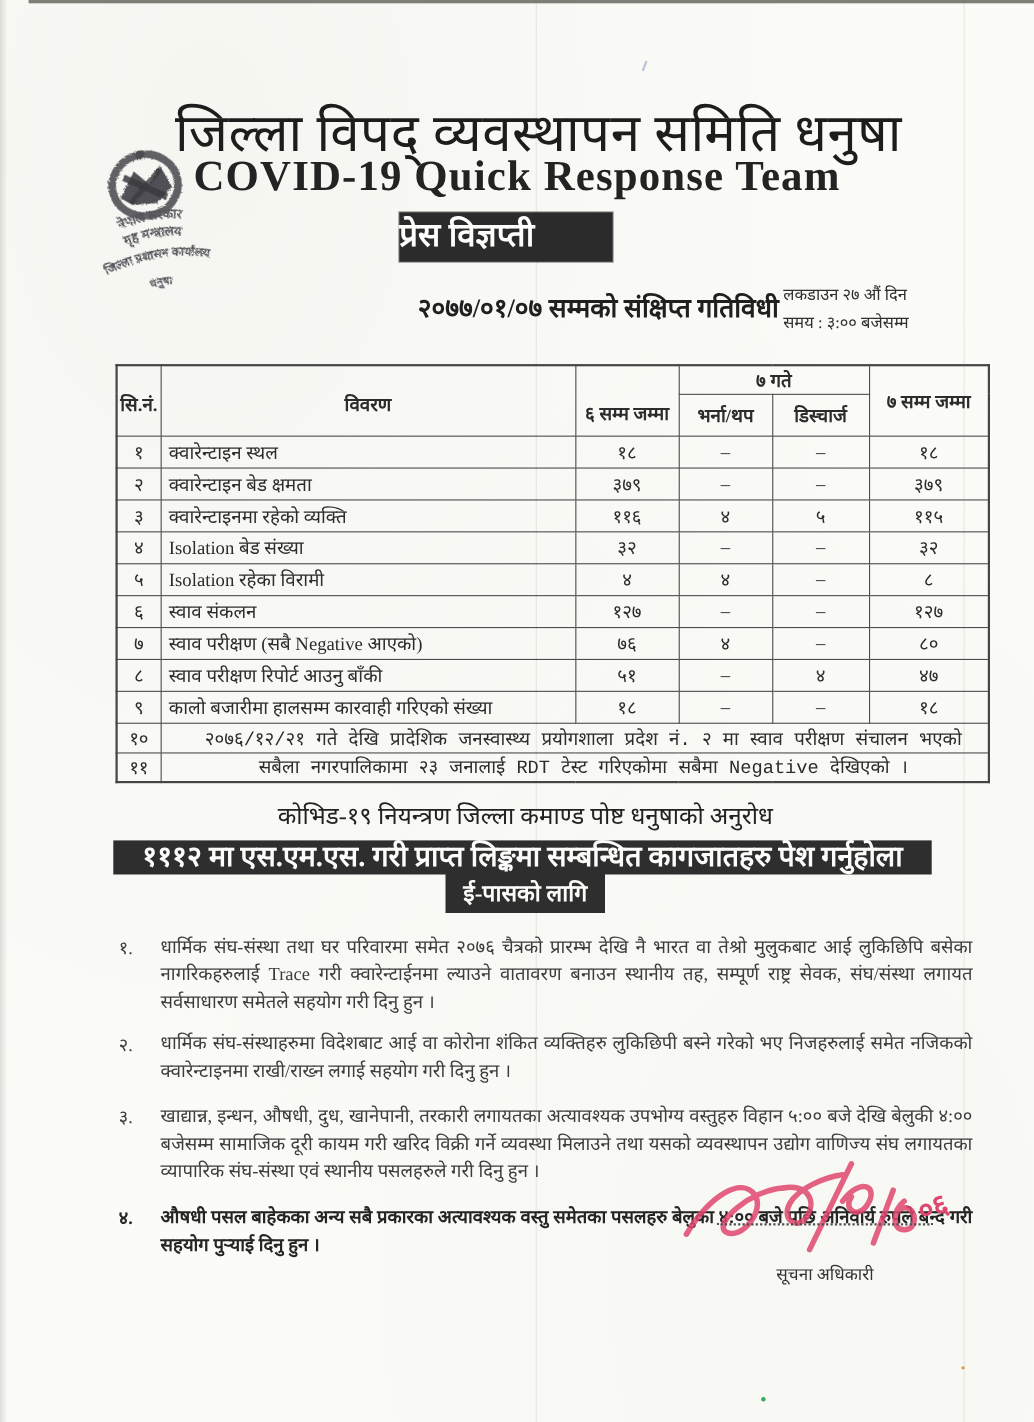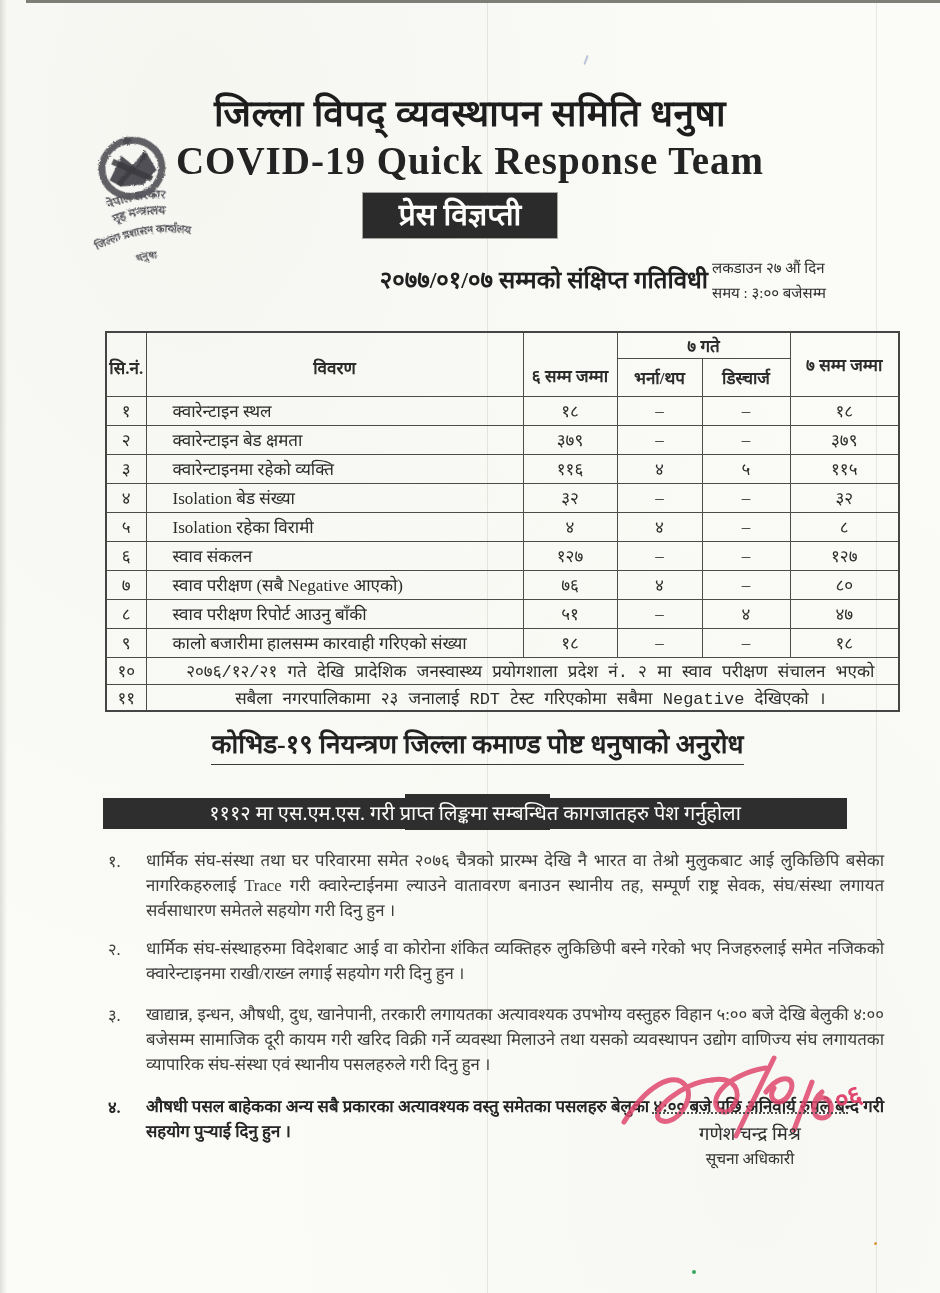--- a/index.html
+++ b/index.html
@@ -22,32 +22,32 @@
   .scan-left-shade{ position:absolute; top:0; left:0; width:7px; height:100%;
     background:linear-gradient(to right, rgba(120,120,112,.22), rgba(120,120,112,0)); }
   .crease{ position:absolute; top:0; bottom:0; width:1px; background:rgba(110,110,98,.14); }
   .crease.c1{ left:487px; }
   .crease.c2{ left:876px; }
   .speck{ position:absolute; border-radius:50%; }
 
   
   .org-title{
     position:absolute; top:86px; left:120px; width:700px;
-    text-align:center; font-size:37px; font-weight:700; color:#1d1d1d;
+    text-align:right; font-size:48px; font-weight:400; color:#1d1d1d;
     letter-spacing:.5px;
   }
   .team-title{
     position:absolute; top:138px; left:120px; width:700px;
     text-align:center; font-size:39px; font-weight:700; color:#232323;
     letter-spacing:1px;
   }
   .press-badge{
     position:absolute; top:193px; left:363px; width:194px; height:45px;
     background:#2b2b2b; color:#fdfdfb;
-    font-size:30px; font-weight:700; text-align:center; line-height:44px;
+    font-size:30px; font-weight:700; line-height:44px;
     box-shadow:0 0 0 1px rgba(40,40,40,.4);
   }
   .summary-title{
     position:absolute; top:262px; left:248px; width:460px;
     font-size:24px; font-weight:700; color:#202020; text-align:right;
   }
   .lockdown-day{ position:absolute; top:257px; left:712px; font-size:15px; color:#2f2f2f; }
   .time-note{ position:absolute; top:282px; left:712px; font-size:15px; color:#2f2f2f; }
 
   
@@ -64,44 +64,44 @@
     border:1px solid #4c4c4c; vertical-align:middle;
     font-size:17px; overflow:hidden; white-space:nowrap;
   }
   table.summary{ border:2px solid #454545; }
   th.h-sn, th.h-desc{ vertical-align:top; padding-top:7px; font-weight:700; font-size:18px; }
   th.h-until6{ font-weight:700; padding-top:24px; white-space:normal; line-height:1.25; }
   th.h-gate7{ font-weight:700; height:26px;margin-top:44px; }
   th.h-sub{ font-weight:700; height:38px; font-size:16px; }
   th.h-until7{ font-weight:700; }
   td.c-sn{ text-align:center; height:29px; font-size:17px; }
-  td.c-desc{ text-align:left; padding-left:26px; font-size:16.5px; }
+  td.c-desc{ text-align:left; padding-left:7px; font-size:16.5px; }
   td.c-num{ text-align:center; }
   td.c-note{ text-align:left; padding-left:16px; font-size:16px;font-family:Liberation Mono, monospace; }
   tr.note-row td{ height:27px;text-align:center; }
 
   
   .request-heading{
     position:absolute; top:725px; left:105px; width:745px; text-align:center;
   }
   .request-heading span{
-    display:inline-block; font-size:26px; font-weight:700; color:#222;
-    border-bottom:1.5px solid #3a3a3a; padding-bottom:3px;
+    display:inline-block; font-size:22px; font-weight:400; color:#222;
+    border-bottom:1.5px solid #3a3a3a; padding-bottom:19px;
   }
   .epass-badge{
     position:absolute; top:764px; left:105px; width:745px; text-align:center;
   }
   .epass-badge span{
     display:inline-block; background:#2e2e2e; color:#fbfbf8;
     font-size:21px; font-weight:700; padding:3px 16px 5px;margin-top:30px;
   }
   .sms-bar{
-    position:absolute; top:798px; left:103px; width:744px; height:31px;
+    position:absolute; top:764px; left:103px; width:744px; height:31px;
     background:#2e2e2e; color:#fcfcfa; text-align:center;
-    font-size:20px; font-weight:400; line-height:30px;
+    font-size:26px; font-weight:700; line-height:30px;
   }
 
   
   .points{ position:absolute; top:848px; left:108px; width:776px; }
   .point{ display:flex; margin-bottom:13px; }
   .point .num{ width:38px; flex:0 0 38px; font-size:16.5px; color:#3c3c3c; padding-top:1px; }
   .point .txt{
     flex:1; font-size:16.8px; line-height:25px; color:#3c3c3c;
     text-align:justify;
   }
@@ -299,16 +299,15 @@
       <path d="M 8 70 C 30 34, 58 18, 70 34 C 80 48, 58 76, 44 68 C 32 60, 66 30, 96 28"></path>
       <path d="M 96 28 C 118 24, 128 40, 116 56 C 108 66, 94 56, 102 42 C 110 28, 134 18, 150 16"></path>
       <path d="M 158 6 L 120 84"></path>
       <path d="M 150 40 C 166 18, 184 26, 172 44 C 164 56, 150 48, 158 36"></path>
       <path d="M 196 30 L 178 78"></path>
       <path d="M 206 40 C 196 48, 194 66, 206 66 C 218 66, 218 48, 208 46 C 202 45, 198 50, 198 54"></path>
     </g>
     <text x="222" y="58" font-size="26" fill="#e0476e" transform="rotate(-18 222 58)" font-weight="bold">०६</text>
   </svg>
   <div class="sig-dots"></div>
-  <div class="sig-name">गणेश चन्द्र मिश्र</div>
   <div class="sig-title">सूचना अधिकारी</div>
 
 </div>
 
 </body></html>

